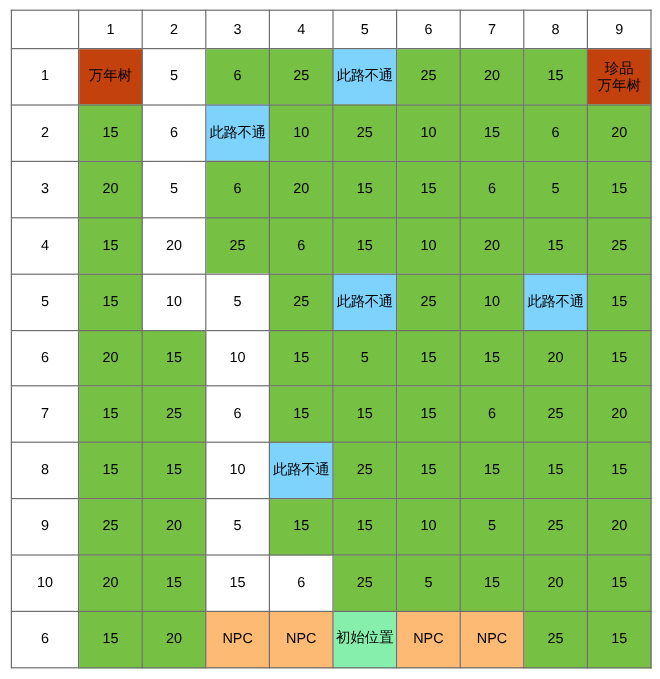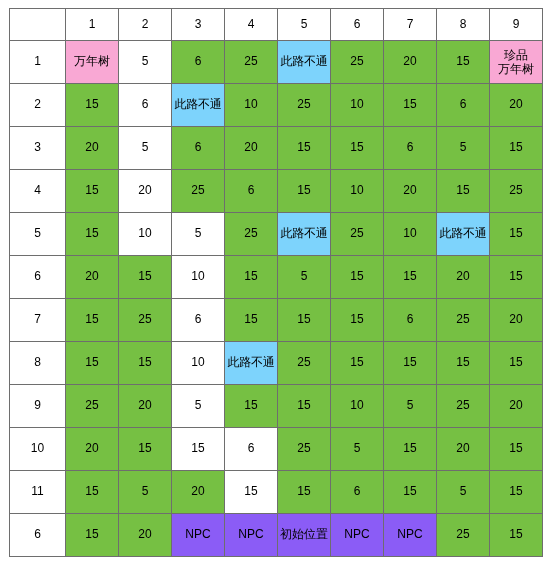--- a/index.html
+++ b/index.html
@@ -53,23 +53,23 @@
   }
   td.row-header {
     background: #ffffff;
     font-size: 12px;
   }
 
   
   td.cell-white  { background: #ffffff; color: #000000; }
   td.cell-green  { background: #76c043; color: #1a1a1a; }
   td.cell-red    { background: #7dd3fc; color: #6b0000; font-size: 11px; letter-spacing: -0.3px; }
-  td.cell-orange { background: #f9a8d4; color: #000000; font-size: 11.5px; }
-  td.cell-yellow { background: #8b5cf6; color: #000000; font-size: 11.5px; }
-  td.cell-npc    { background: #8b5cf6; color: #000000; font-size: 11.5px; margin-top: 36px; }
+  td.cell-orange { background: #c2410c; color: #000000; font-size: 11.5px; }
+  td.cell-yellow { background: #86efac; color: #000000; font-size: 11.5px; font-family: Liberation Mono, monospace; }
+  td.cell-npc    { background: #fdba74; color: #000000; font-size: 11.5px; margin-top: 36px; }
 
   td.cell-orange .two-line { display: block; line-height: 1.2; }
 </style>
 </head>
 <body>
 
 <div id="grid-wrap">
   <table class="map-grid">
     <colgroup>
       <col class="rowhead-col">
@@ -215,32 +215,20 @@
           <td class="cell-green">15</td>
           <td class="cell-white">15</td>
           <td class="cell-white">6</td>
           <td class="cell-green">25</td>
           <td class="cell-green">5</td>
           <td class="cell-green">15</td>
           <td class="cell-green">20</td>
           <td class="cell-green">15</td>
         </tr>
         <tr class="body-row">
-          <td class="row-header">11</td>
-          <td class="cell-green">15</td>
-          <td class="cell-green">5</td>
-          <td class="cell-green">20</td>
-          <td class="cell-white">15</td>
-          <td class="cell-green">15</td>
-          <td class="cell-green">6</td>
-          <td class="cell-green">15</td>
-          <td class="cell-green">5</td>
-          <td class="cell-green">15</td>
-        </tr>
-        <tr class="body-row">
           <td class="row-header">6</td>
           <td class="cell-green">15</td>
           <td class="cell-green">20</td>
           <td class="cell-npc">NPC</td>
           <td class="cell-npc">NPC</td>
           <td class="cell-yellow">初始位置</td>
           <td class="cell-npc">NPC</td>
           <td class="cell-npc">NPC</td>
           <td class="cell-green">25</td>
           <td class="cell-green">15</td>

